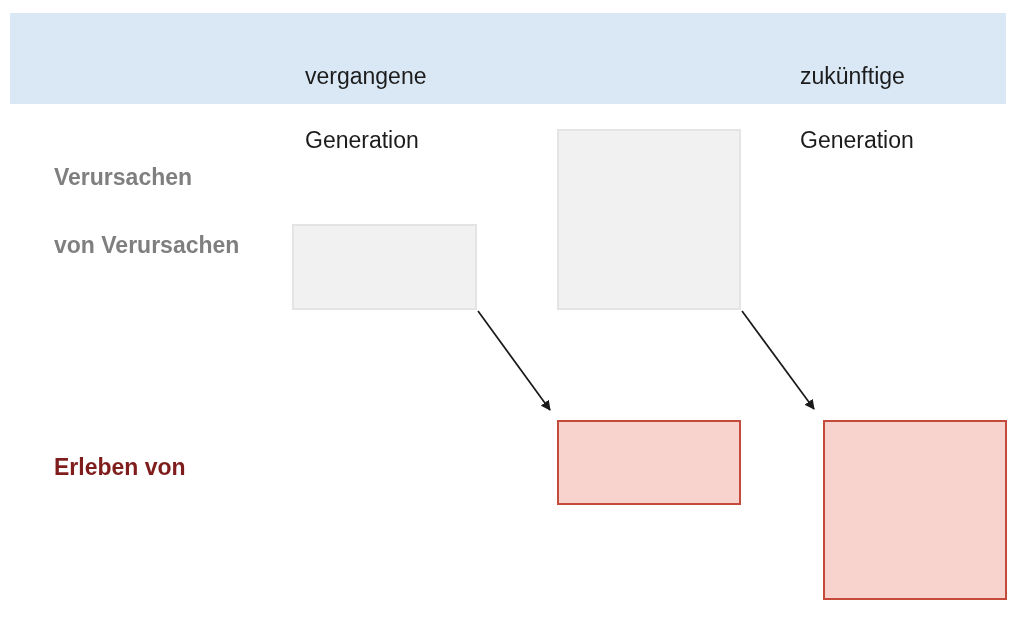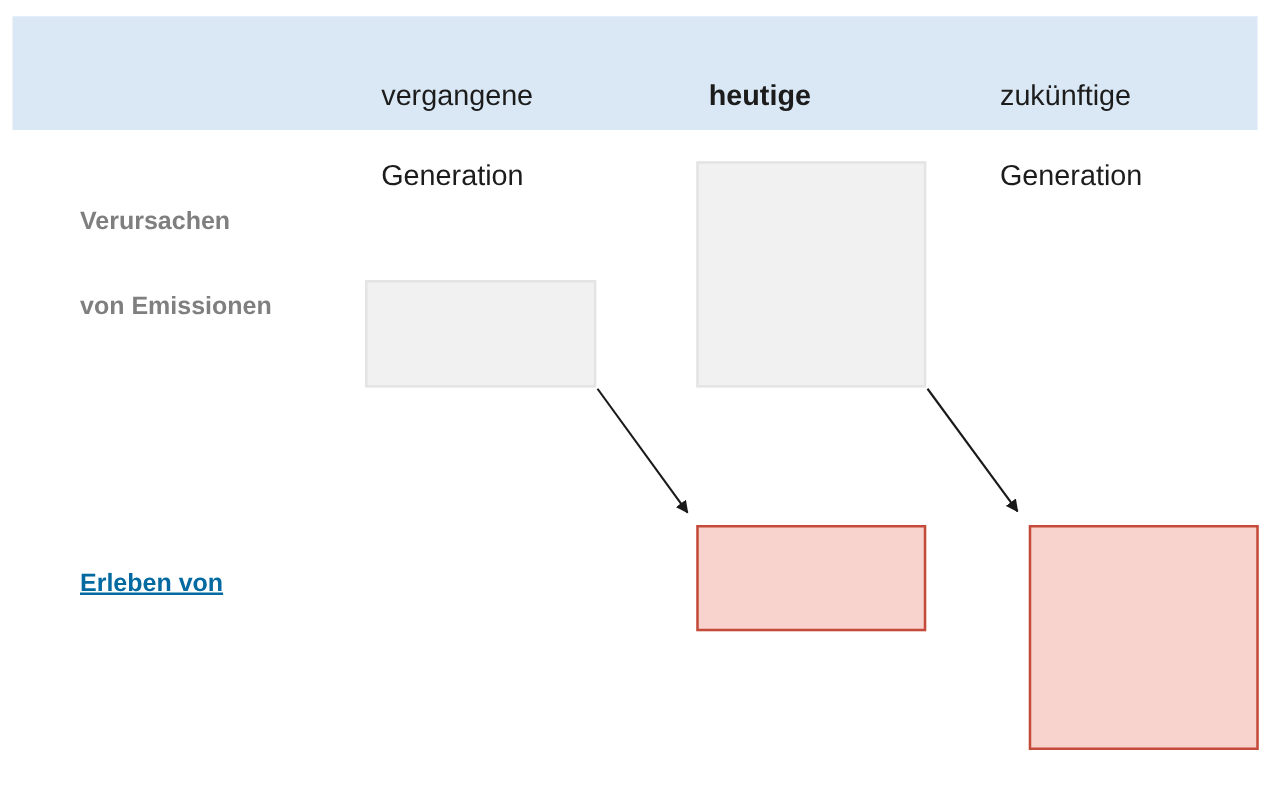--- a/index.html
+++ b/index.html
@@ -29,22 +29,22 @@
     font-size: 23px;
     line-height: 32px;
     color: #1c1c1c;
     white-space: pre-line;
   }
   .col-head.past   { left: 305px; }
   .col-head.present{ left: 567px; font-weight: bold; }
   .col-head.future { left: 800px; }
   .row-label {
     position: absolute;
-    left: 64px;
-    font-size: 20px;
+    left: 54px;
+    font-size: 23px;
     line-height: 34px;
     font-weight: bold;
     white-space: pre-line;
   }
   .row-label.emissions { top: 126px; color: #7f7f7f; }
   .row-label.damages   { top: 416px; color: #c0271a; }
   .box {
     position: absolute;
     box-sizing: border-box;
   }
@@ -73,36 +73,32 @@
 
 <div class="canvas">
 
   <div class="header-band" style="background-color: rgb(218, 232, 245);"></div>
 
   <div class="col-head past">
     <span>vergangene</span><br>
     <span>Generation</span>
   </div>
 
-  <div class="col-head present">
-    <span>heutige</span><br>
-    <span>Generation</span>
-  </div>
 
   <div class="col-head future">
     <span>zukünftige</span><br>
     <span>Generation</span>
   </div>
 
   <div class="row-label emissions" style="color: rgb(127, 127, 127);">
     <span>Verursachen</span><br>
-    <span>von Emissionen</span>
+    <span>von Verursachen</span>
   </div>
 
-  <div class="row-label damages" style="color: #0369a1; text-decoration: underline;">
+  <div class="row-label damages" style="color: #7f1d1d;">
     <span>Erleben von</span><br>
   </div>
 
   <div class="box gray past-emissions" style="background-color: rgb(241, 241, 241);"></div>
 
   <div class="box gray present-emissions" style="background-color: rgb(241, 241, 241);"></div>
 
   <div class="box red present-damages" style="background-color: rgb(248, 210, 204);"></div>
 
   <div class="box red future-damages" style="background-color: rgb(248, 210, 204);"></div>

